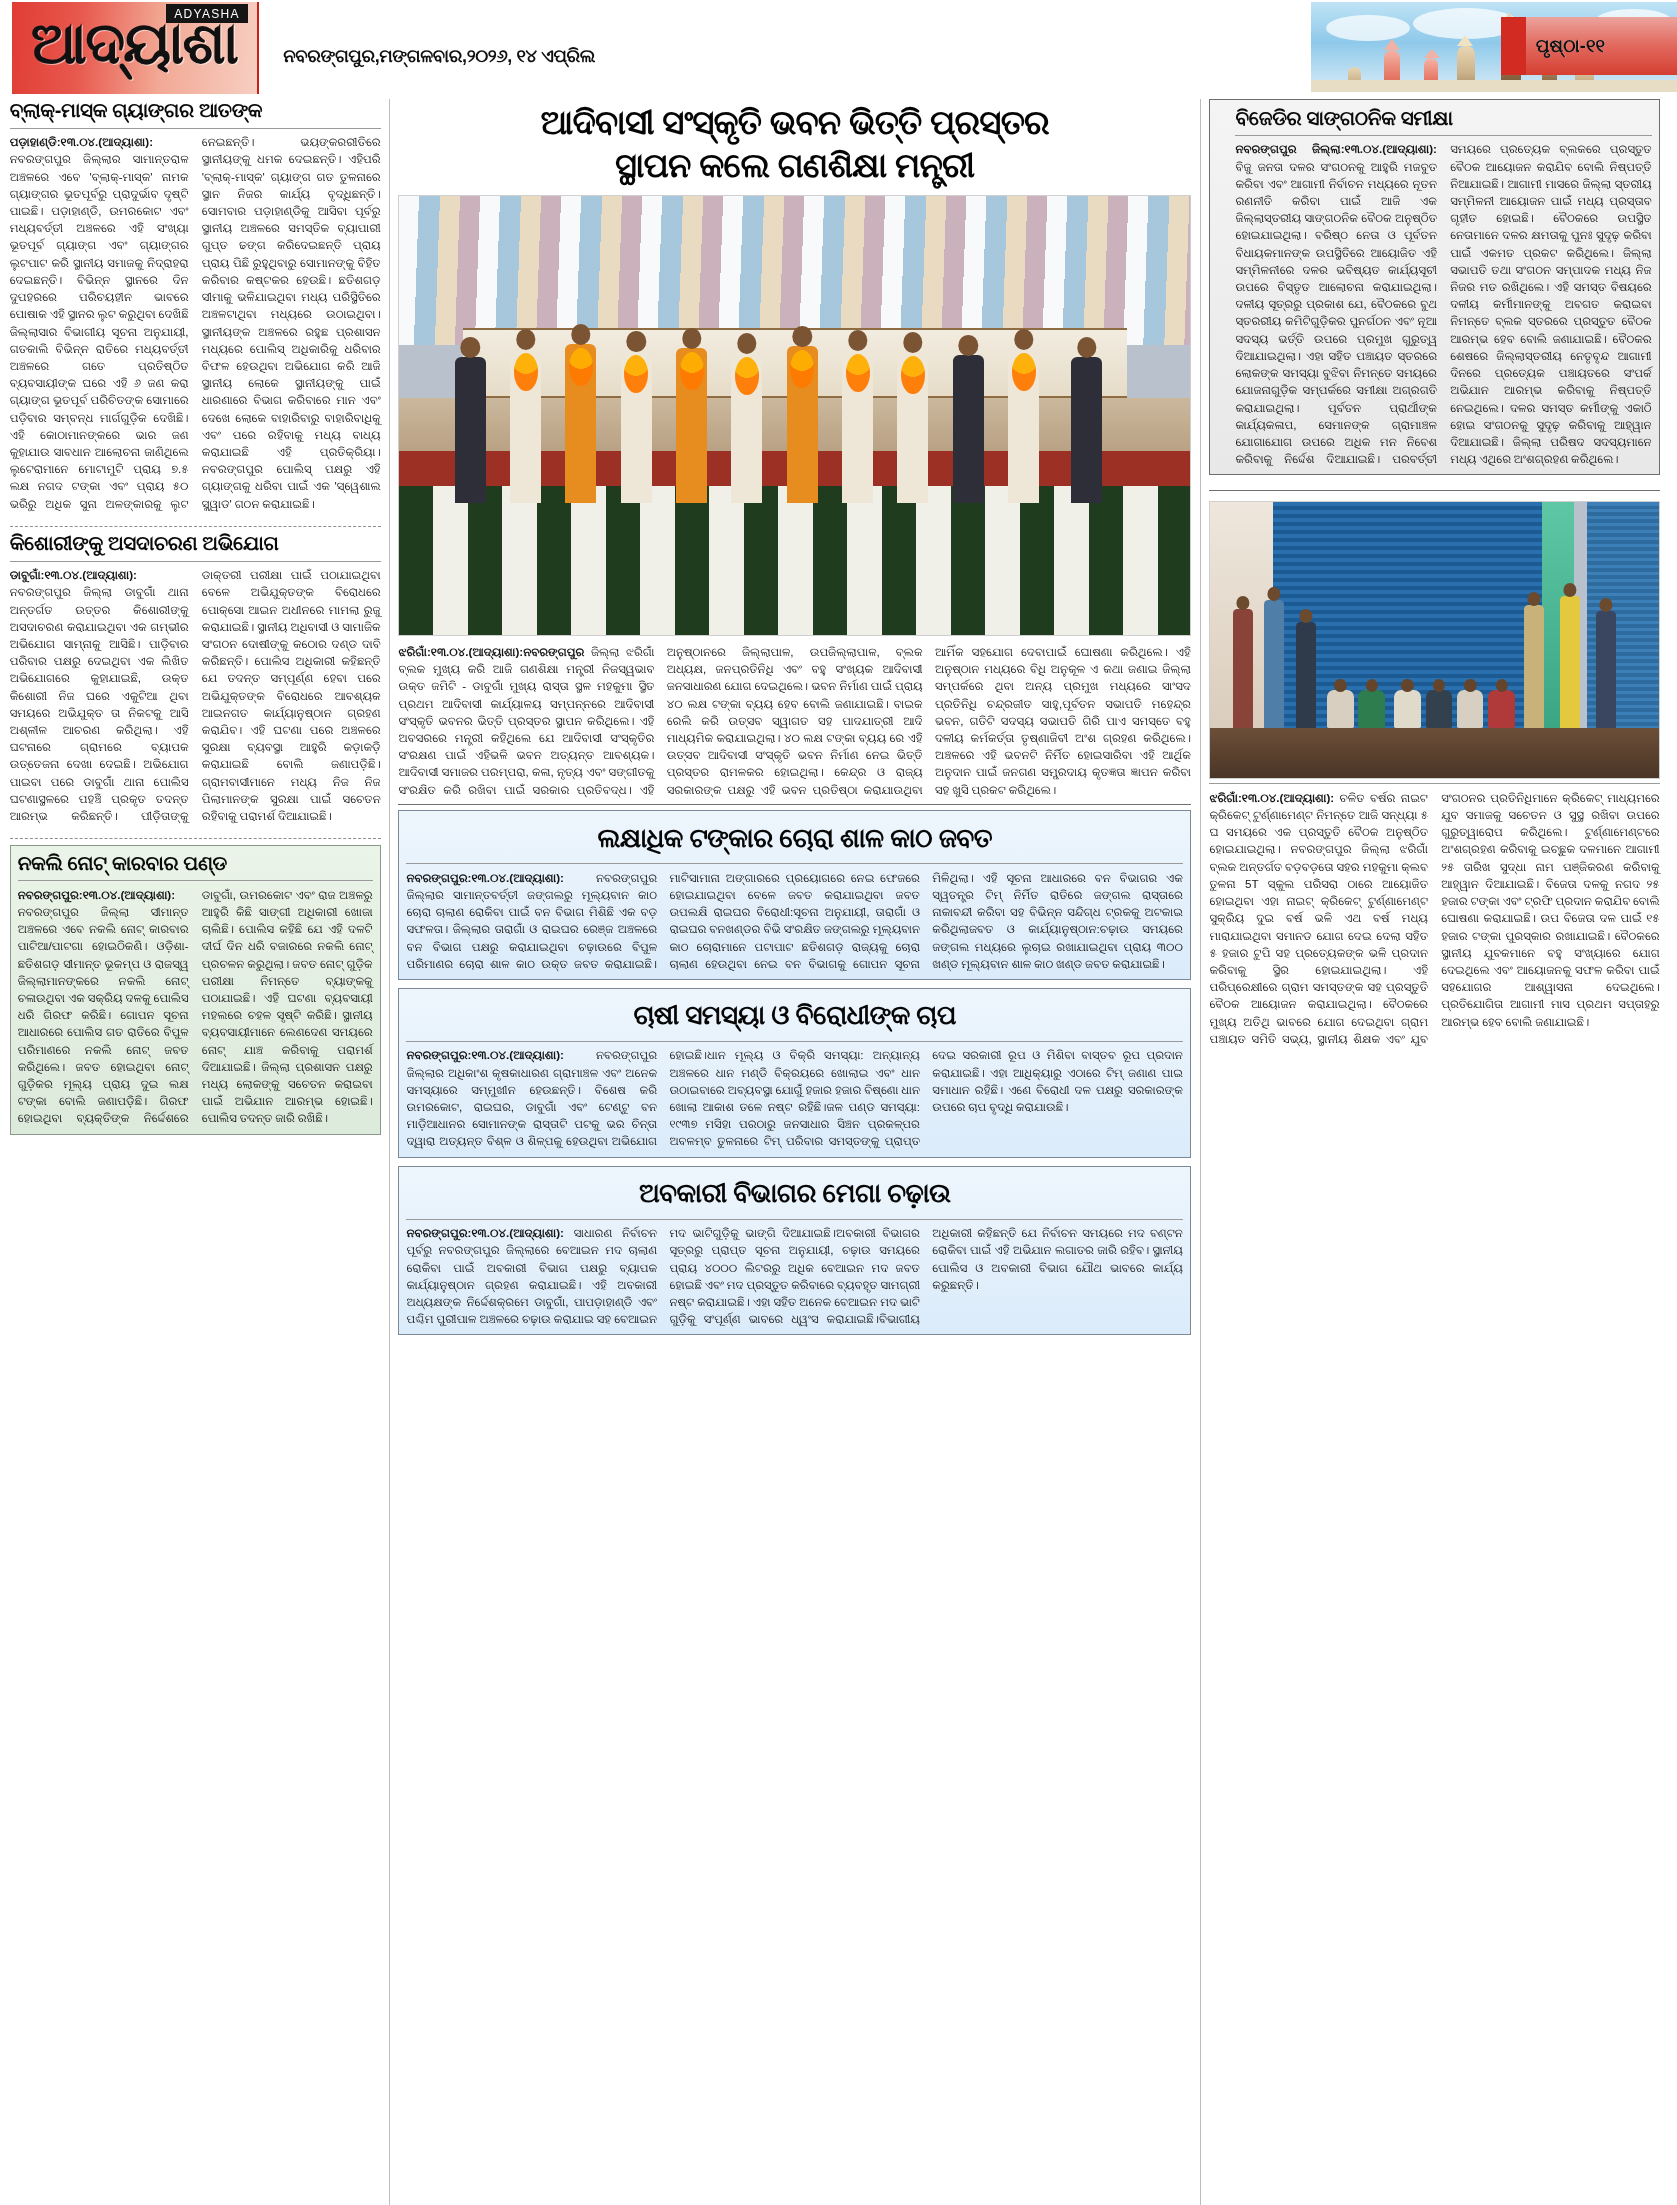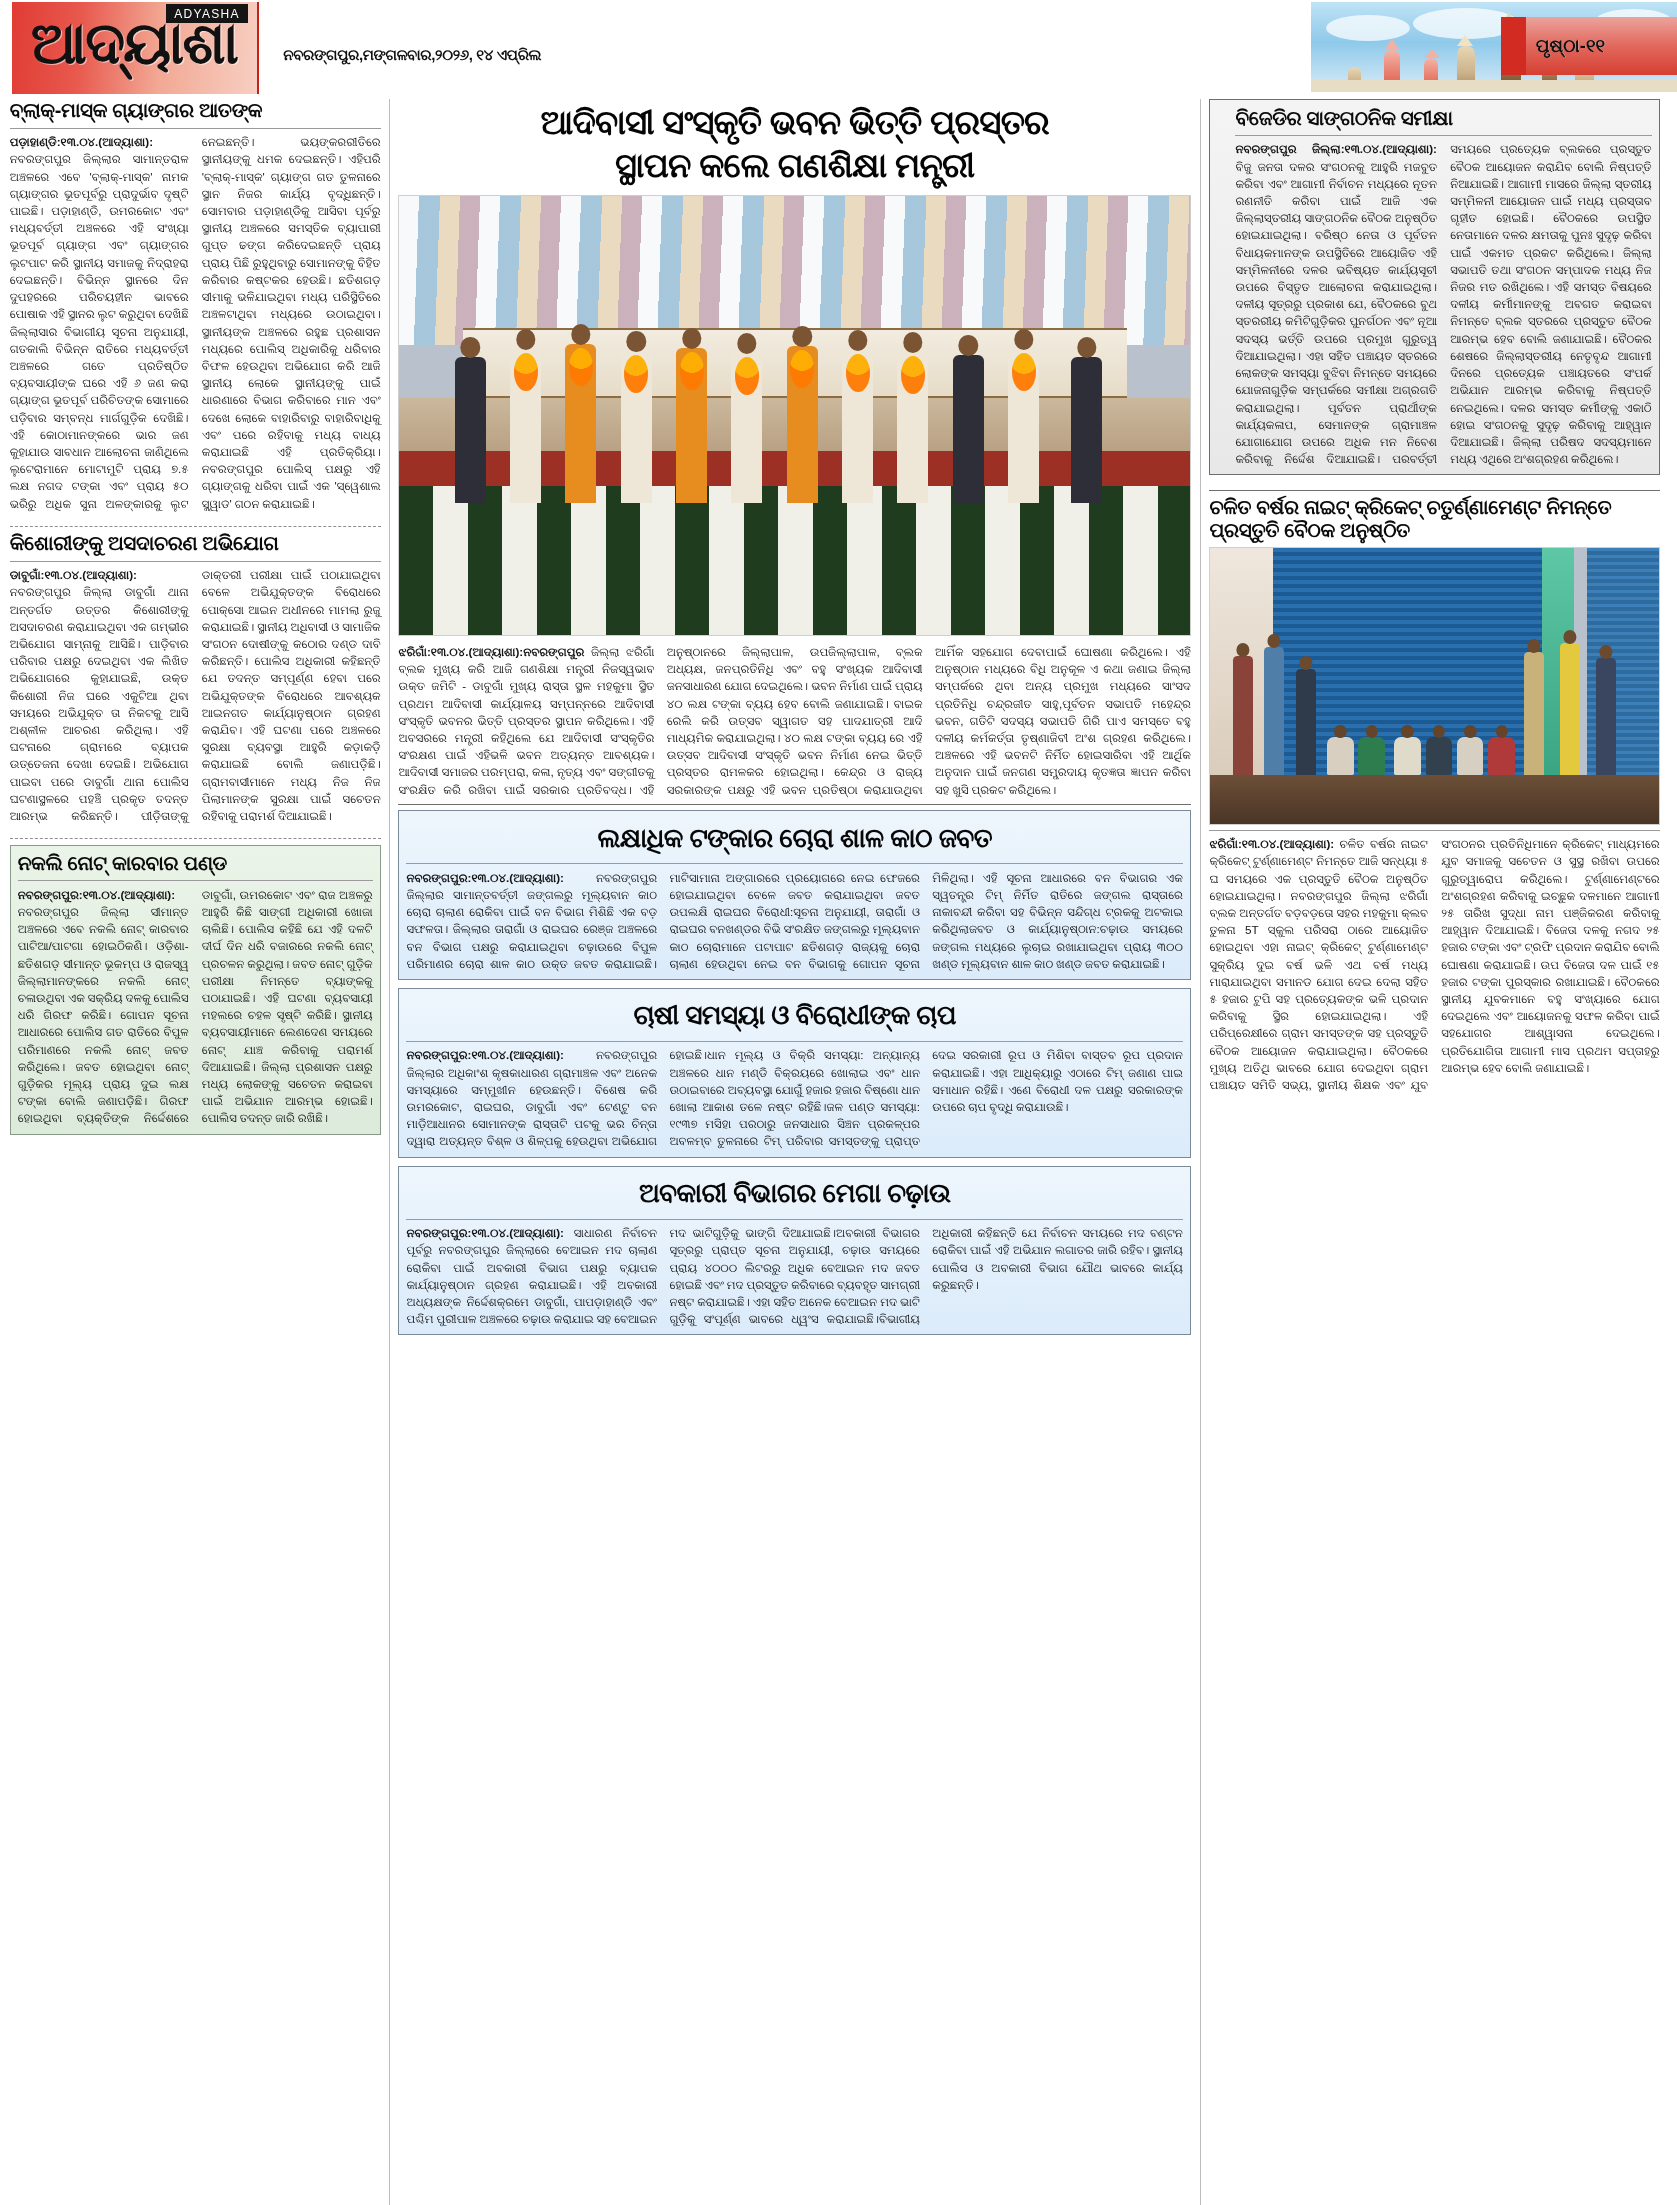--- a/index.html
+++ b/index.html
@@ -74,21 +74,21 @@
     flex: 1 1 auto;
     position: relative;
     background: #ffffff;
     display: flex;
     align-items: center;
   }
   .dateline-top {
     position: absolute;
     left: 24px;
     top: 46px;
-    font-size: 15px;
+    font-size: 18px;
     font-weight: bold;
     color: #101010;
     white-space: nowrap;
     letter-spacing: -0.4px;
   }
   .section-badge {
     position: absolute;
     left: 525px;
     top: 11.5px;
     width: 221px;
@@ -534,21 +534,20 @@
         <hr class="rule-thin">
         <div class="body-2col">
           <p><span class="dtl">ନବରଙ୍ଗପୁର ଜିଲ୍ଲା:୧୩.୦୪.(ଆଦ୍ୟାଶା):</span>
              <span>ବିଜୁ ଜନତା ଦଳର ସଂଗଠନକୁ ଆହୁରି ମଜବୁତ କରିବା ଏବଂ ଆଗାମୀ ନିର୍ବାଚନ ମଧ୍ୟରେ ନୂତନ ରଣନୀତି କରିବା ପାଇଁ ଆଜି ଏକ ଜିଲ୍ଲାସ୍ତରୀୟ ସାଙ୍ଗଠନିକ ବୈଠକ ଅନୁଷ୍ଠିତ ହୋଇଯାଇଥିଲା। ବରିଷ୍ଠ ନେତା ଓ ପୂର୍ବତନ ବିଧାୟକମାନଙ୍କ ଉପସ୍ଥିତିରେ ଆୟୋଜିତ ଏହି ସମ୍ମିଳନୀରେ ଦଳର ଭବିଷ୍ୟତ କାର୍ଯ୍ୟସୂଚୀ ଉପରେ ବିସ୍ତୃତ ଆଲୋଚନା କରାଯାଇଥିଲା।ଦଳୀୟ ସୂତ୍ରରୁ ପ୍ରକାଶ ଯେ, ବୈଠକରେ ବୁଥ ସ୍ତରରୀୟ କମିଟିଗୁଡ଼ିକର ପୁନର୍ଗଠନ ଏବଂ ନୂଆ ସଦସ୍ୟ ଭର୍ତ୍ତି ଉପରେ ପ୍ରମୁଖ ଗୁରୁତ୍ୱ ଦିଆଯାଇଥିଲା। ଏହା ସହିତ ପଞ୍ଚାୟତ ସ୍ତରରେ ଲୋକଙ୍କ ସମସ୍ୟା ବୁଝିବା ନିମନ୍ତେ ସମୟରେ ଯୋଜନାଗୁଡ଼ିକ ସମ୍ପର୍କରେ ସମୀକ୍ଷା ଅଗ୍ରଗତି କରାଯାଇଥିଲା। ପୂର୍ବତନ ପ୍ରାର୍ଥୀଙ୍କ କାର୍ଯ୍ୟକଳାପ, ସେମାନଙ୍କ ଗ୍ରାମାଞ୍ଚଳ ଯୋଗାଯୋଗ ଉପରେ ଅଧିକ ମନ ନିବେଶ କରିବାକୁ ନିର୍ଦ୍ଦେଶ ଦିଆଯାଇଛି। ପରବର୍ତ୍ତୀ ସମୟରେ ପ୍ରତ୍ୟେକ ବ୍ଲକରେ ପ୍ରସ୍ତୁତ ବୈଠକ ଆୟୋଜନ କରାଯିବ ବୋଲି ନିଷ୍ପତ୍ତି ନିଆଯାଇଛି। ଆଗାମୀ ମାସରେ ଜିଲ୍ଲା ସ୍ତରୀୟ ସମ୍ମିଳନୀ ଆୟୋଜନ ପାଇଁ ମଧ୍ୟ ପ୍ରସ୍ତାବ ଗୃହୀତ ହୋଇଛି। ବୈଠକରେ ଉପସ୍ଥିତ ନେତାମାନେ ଦଳର କ୍ଷମତାକୁ ପୁନଃ ସୁଦୃଢ଼ କରିବା ପାଇଁ ଏକମତ ପ୍ରକଟ କରିଥିଲେ। ଜିଲ୍ଲା ସଭାପତି ତଥା ସଂଗଠନ ସମ୍ପାଦକ ମଧ୍ୟ ନିଜ ନିଜର ମତ ରଖିଥିଲେ। ଏହି ସମସ୍ତ ବିଷୟରେ ଦଳୀୟ କର୍ମୀମାନଙ୍କୁ ଅବଗତ କରାଇବା ନିମନ୍ତେ ବ୍ଲକ ସ୍ତରରେ ପ୍ରସ୍ତୁତ ବୈଠକ ଆରମ୍ଭ ହେବ ବୋଲି ଜଣାଯାଇଛି। ବୈଠକର ଶେଷରେ ଜିଲ୍ଲାସ୍ତରୀୟ ନେତୃବୃନ୍ଦ ଆଗାମୀ ଦିନରେ ପ୍ରତ୍ୟେକ ପଞ୍ଚାୟତରେ ସଂପର୍କ ଅଭିଯାନ ଆରମ୍ଭ କରିବାକୁ ନିଷ୍ପତ୍ତି ନେଇଥିଲେ। ଦଳର ସମସ୍ତ କର୍ମୀଙ୍କୁ ଏକାଠି ହୋଇ ସଂଗଠନକୁ ସୁଦୃଢ଼ କରିବାକୁ ଆହ୍ୱାନ ଦିଆଯାଇଛି। ଜିଲ୍ଲା ପରିଷଦ ସଦସ୍ୟମାନେ ମଧ୍ୟ ଏଥିରେ ଅଂଶଗ୍ରହଣ କରିଥିଲେ।</span></p>
         </div>
       </article>
 
       <hr class="rule-solid">
 
       <article class="box plain">
-        <h2 class="hl">ଚଳିତ ବର୍ଷର ନାଇଟ୍ କ୍ରିକେଟ୍ ଚତୁର୍ଣ୍ଣାମେଣ୍ଟ ନିମନ୍ତେ ପ୍ରସ୍ତୁତି ବୈଠକ ଅନୁଷ୍ଠିତ</h2>
 
         <div class="photo photo-small" style="margin-top:5.3px;">
           <div class="p2-left"></div>
           <div class="p2-pillar" style="left:15%;"></div>
           <div class="p2-shutter"></div>
           <div class="p2-pillar" style="left:74%;"></div>
           <div class="p2-right"></div>
           <div class="p2-floor"></div>
           <div class="p2-person" style="left:5%;height:119px;background:#8a4338;">
               <span class="h"></span>

